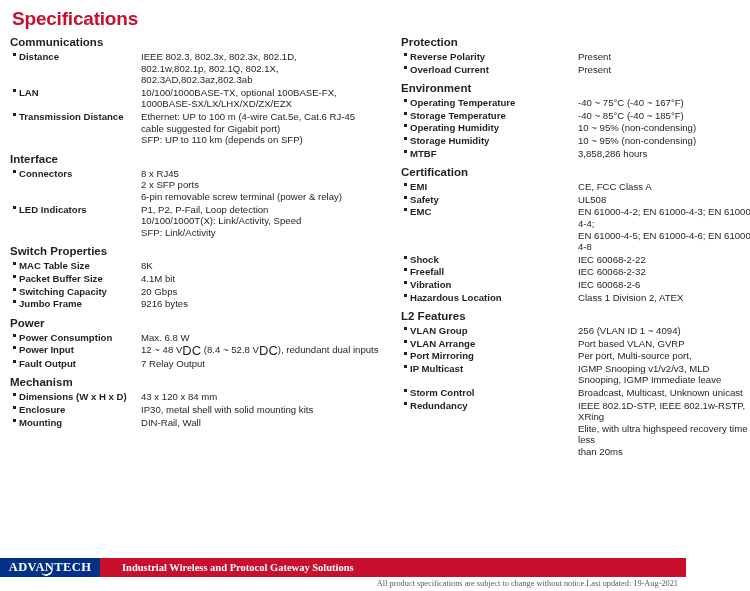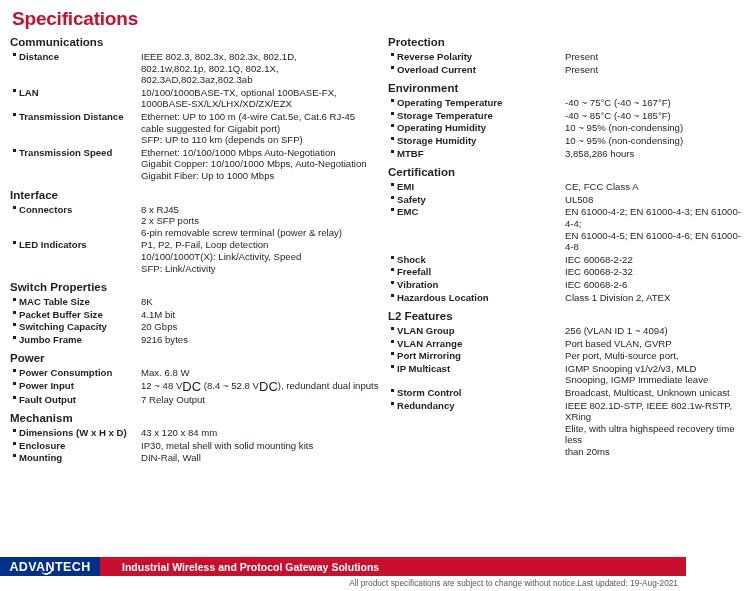--- a/index.html
+++ b/index.html
@@ -24,21 +24,21 @@
   }
   h1.title {
     font-size: 19px;
     font-weight: bold;
     color: #c8102e;
     margin: 2px 0 6px 2px;
     letter-spacing: -0.2px;
   }
   .columns {
     display: flex;
-    gap: 1px;
+    gap: 14px;
   }
   .col-left {
     width: 372px;
   }
   .col-right {
     width: 358px;
     padding-left: 8px;
   }
   .section-head {
     font-size: 11.5px;
@@ -84,20 +84,21 @@
   .col-left .value { width: 238px; }
   
   .col-right .label { width: 132px; flex: 0 0 132px; }
   .col-right .value { width: 210px; padding-left: 36px; }
 
   .footer {
     position: absolute;
     left: 0;
     bottom: 0;
     width: 686px;
+    font-family: Liberation Serif, serif;
   }
   .footer-bar {
     position: relative;
     height: 19px;
     background: #c8102e;
     display: flex;
     align-items: center;
   }
   .logo-box {
     width: 100px;
@@ -167,29 +168,20 @@
       </div>
       <div class="row">
         <span class="bullet">
             <i></i>
           </span>
         <span class="label">Transmission Distance</span>
         <span class="value">Ethernet: UP to 100 m (4-wire Cat.5e, Cat.6 RJ-45
 cable suggested for Gigabit port)
 SFP: UP to 110 km (depends on SFP)</span>
       </div>
-      <div class="row">
-        <span class="bullet">
-            <i></i>
-          </span>
-        <span class="label">Transmission Speed</span>
-        <span class="value">Ethernet: 10/100/1000 Mbps Auto-Negotiation
-Gigabit Copper: 10/100/1000 Mbps, Auto-Negotiation
-Gigabit Fiber: Up to 1000 Mbps</span>
-      </div>
 
       <div class="section-head">Interface</div>
       <div class="row">
         <span class="bullet">
             <i></i>
           </span>
         <span class="label">Connectors</span>
         <span class="value">8 x RJ45
 2 x SFP ports
 6-pin removable screw terminal (power &amp; relay)</span>

